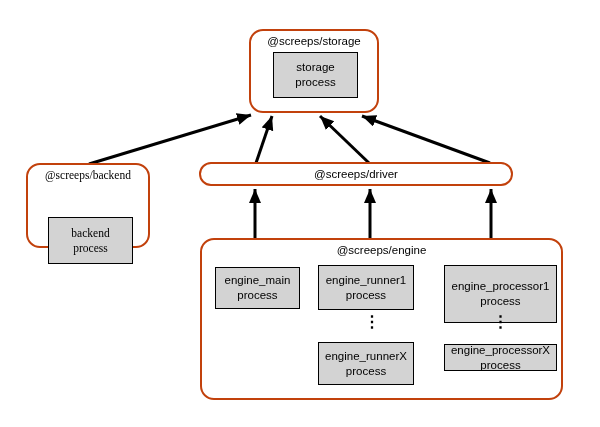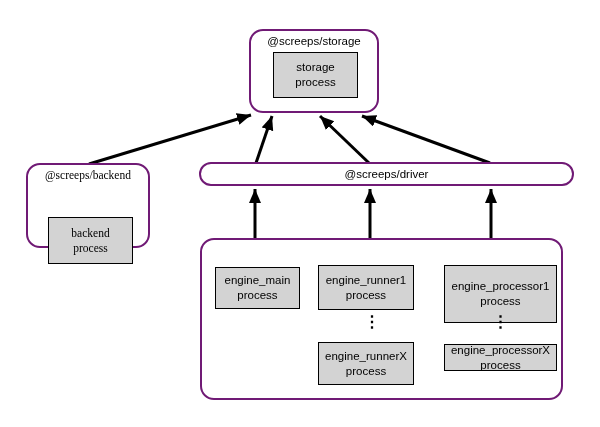--- a/index.html
+++ b/index.html
@@ -19,21 +19,21 @@
   .arrows-layer {
     position: absolute;
     left: 0;
     top: 0;
     width: 600px;
     height: 427px;
   }
   .container {
     position: absolute;
     background: #ffffff;
-    border: 2px solid #701a75;
+    border: 2px solid #c2410c;
     border-radius: 14px;
     box-sizing: border-box;
   }
   .container-label {
     position: absolute;
     left: 0;
     right: 0;
     top: 4px;
     text-align: center;
     font-size: 11.5px;
@@ -53,21 +53,21 @@
     white-space: pre-line;
   }
   
   #node-storage { left: 249px; top: 29px; width: 130px; height: 84px; }
   #storage-process { left: 22px; top: 21px; width: 85px; height: 46px; }
   
   #node-backend { left: 26px; top: 163px; width: 124px; height: 85px; font-family: Liberation Serif, serif; }
   #backend-process { left: 20px; top: 20px; width: 85px; height: 47px; margin-top: 32px; }
   
   #node-driver {
-    left: 199px; top: 162px; width: 375px; height: 24px;
+    left: 199px; top: 162px; width: 314px; height: 24px;
     border-radius: 12px;
     display: flex; align-items: center; justify-content: center;
   }
   #node-driver .pill-label {
     font-size: 11.5px;
     white-space: nowrap;
   }
   
   #node-engine { left: 200px; top: 238px; width: 363px; height: 162px; }
   #engine-main-process       { left: 13px;  top: 27px;  width: 85px;  height: 42px; }
@@ -116,20 +116,21 @@
     <div class="container-label">@screeps/backend</div>
     <div class="process" id="backend-process">backend
 process</div>
   </div>
 
   <div class="container" id="node-driver">
     <div class="pill-label">@screeps/driver</div>
   </div>
 
   <div class="container" id="node-engine">
+    <div class="container-label">@screeps/engine</div>
 
     <div class="process" id="engine-main-process">engine_main
 process</div>
 
     <div class="process" id="engine-runner1-process">engine_runner1
 process</div>
 
     <div class="process" id="engine-processor1-process">engine_processor1
 process</div>
 

